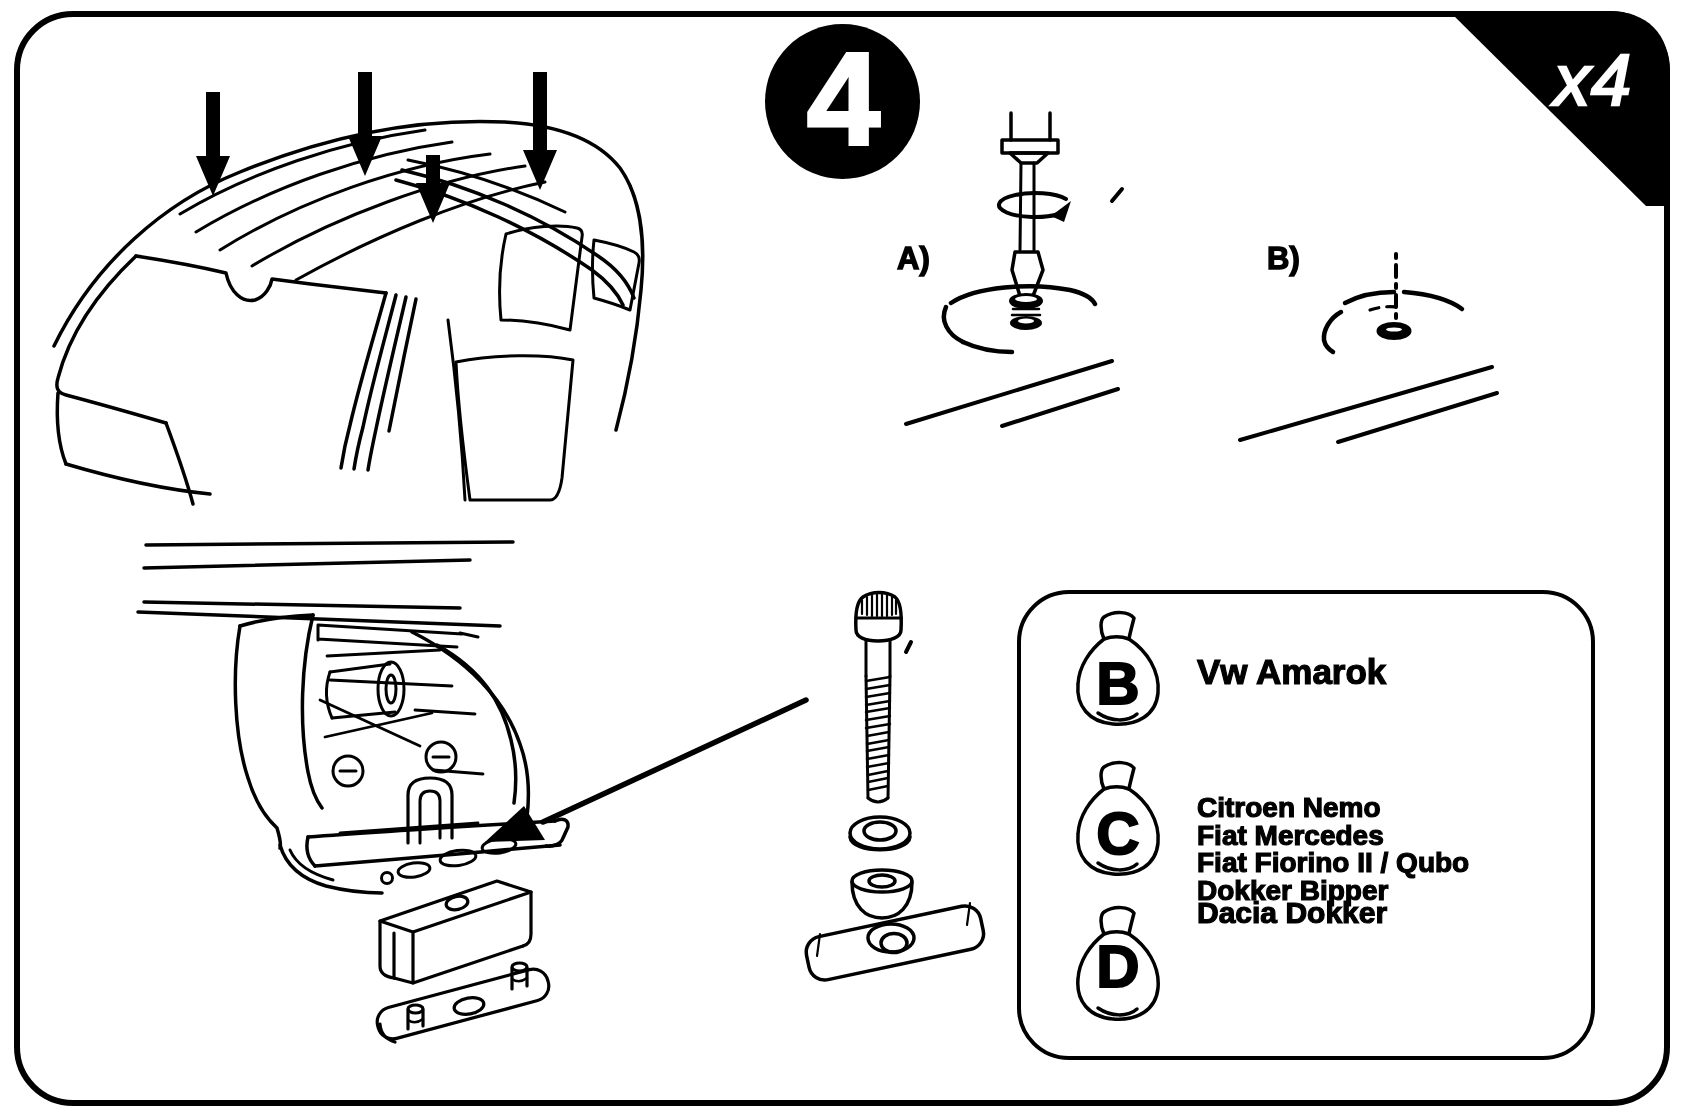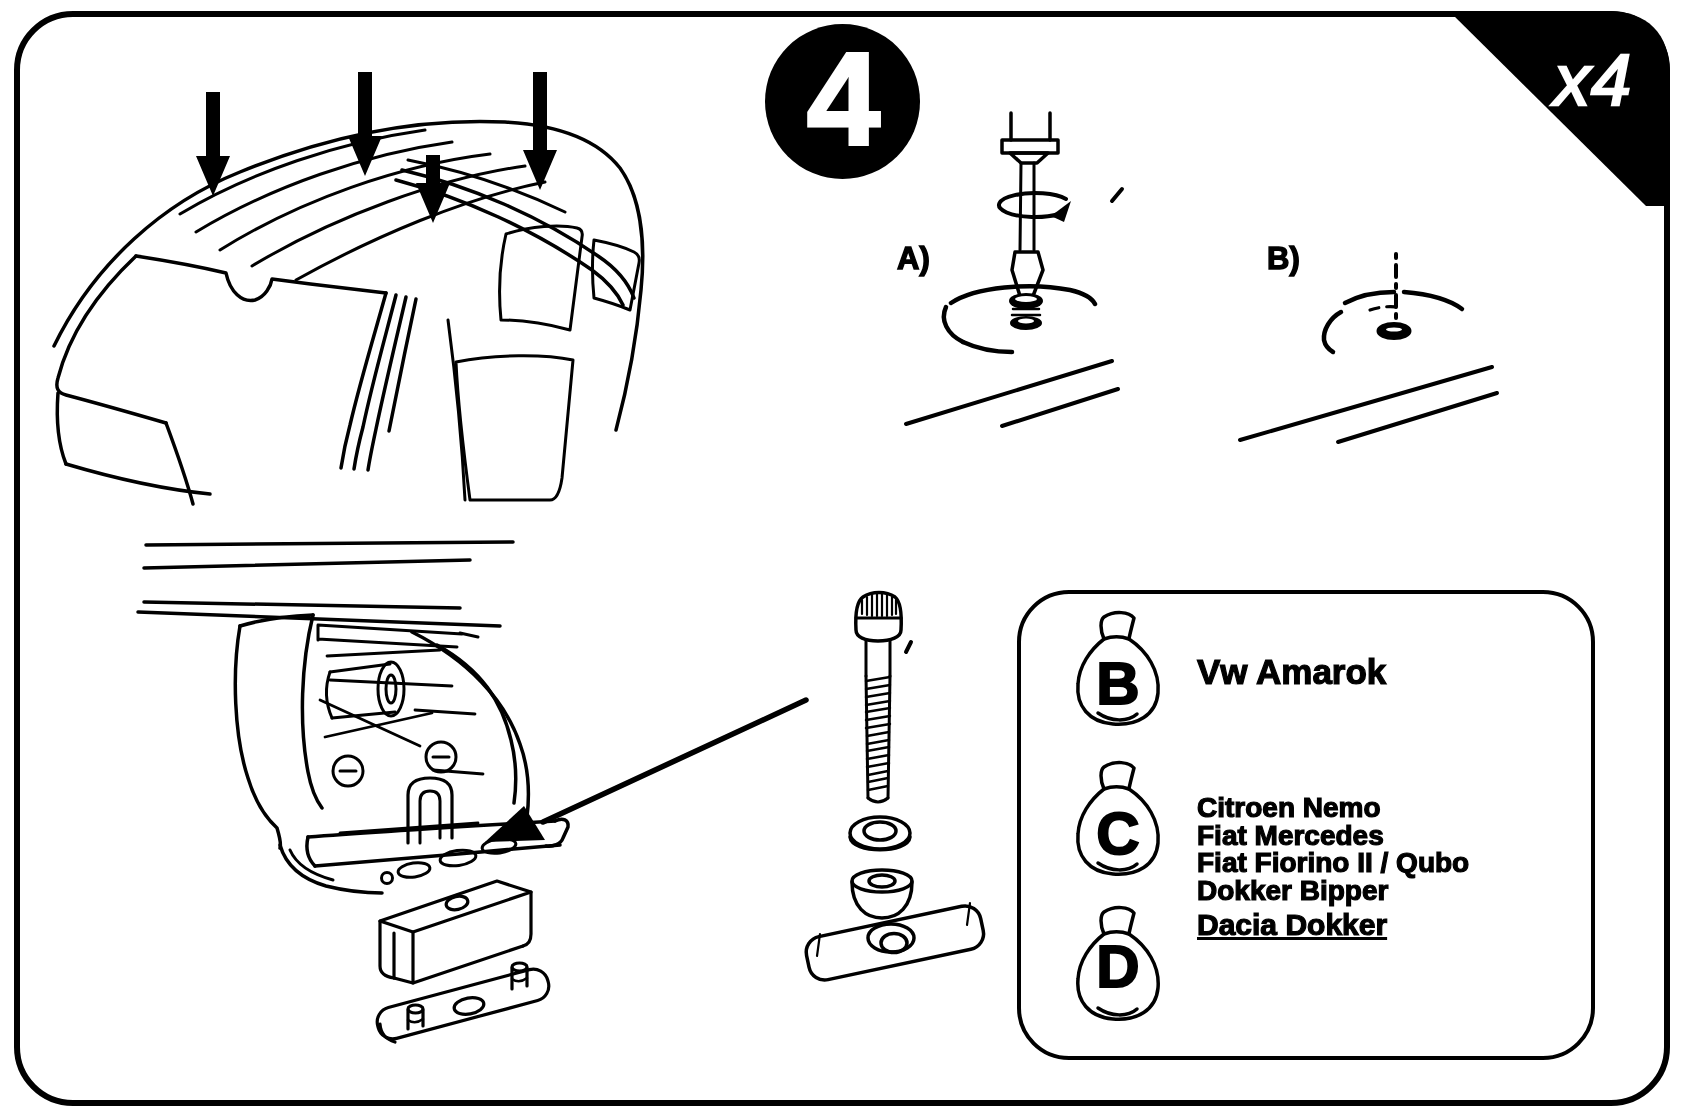--- a/index.html
+++ b/index.html
@@ -46,21 +46,21 @@
   .bag-letter{
     position:absolute;left:50px;width:94px;text-align:center;
     font-size:60px;font-weight:700;line-height:60px;-webkit-text-stroke:2px #000;
   }
   .letter-b{top:60px;}
   .letter-c{top:210px;}
   .letter-d{top:343px;}
   .models{position:absolute;left:176px;font-weight:700;-webkit-text-stroke:1.2px #000;white-space:nowrap;}
   .models-b{top:60px;font-size:35px;line-height:35px;}
   .models-c{top:180px;font-size:28px;line-height:27.7px;margin-top:20px;}
-  .models-d{top:315px;font-size:30px;line-height:32.4px;text-decoration:underline;}
+  .models-d{top:303px;font-size:30px;line-height:32.4px;}
 </style>
 </head>
 <body>
 
 <svg id="art" width="1684" height="1120" viewBox="0 0 1684 1120">
   <g stroke="#000" fill="none" stroke-width="3.5" stroke-linecap="round" stroke-linejoin="round">
 
     <rect x="17" y="14" width="1650" height="1089" rx="56" stroke-width="6"></rect>
     <path d="M1449,11 L1606,11 C1648,11 1670,33 1670,76 L1670,206 L1646,206 Z" fill="#000" stroke="none"></path>
 

